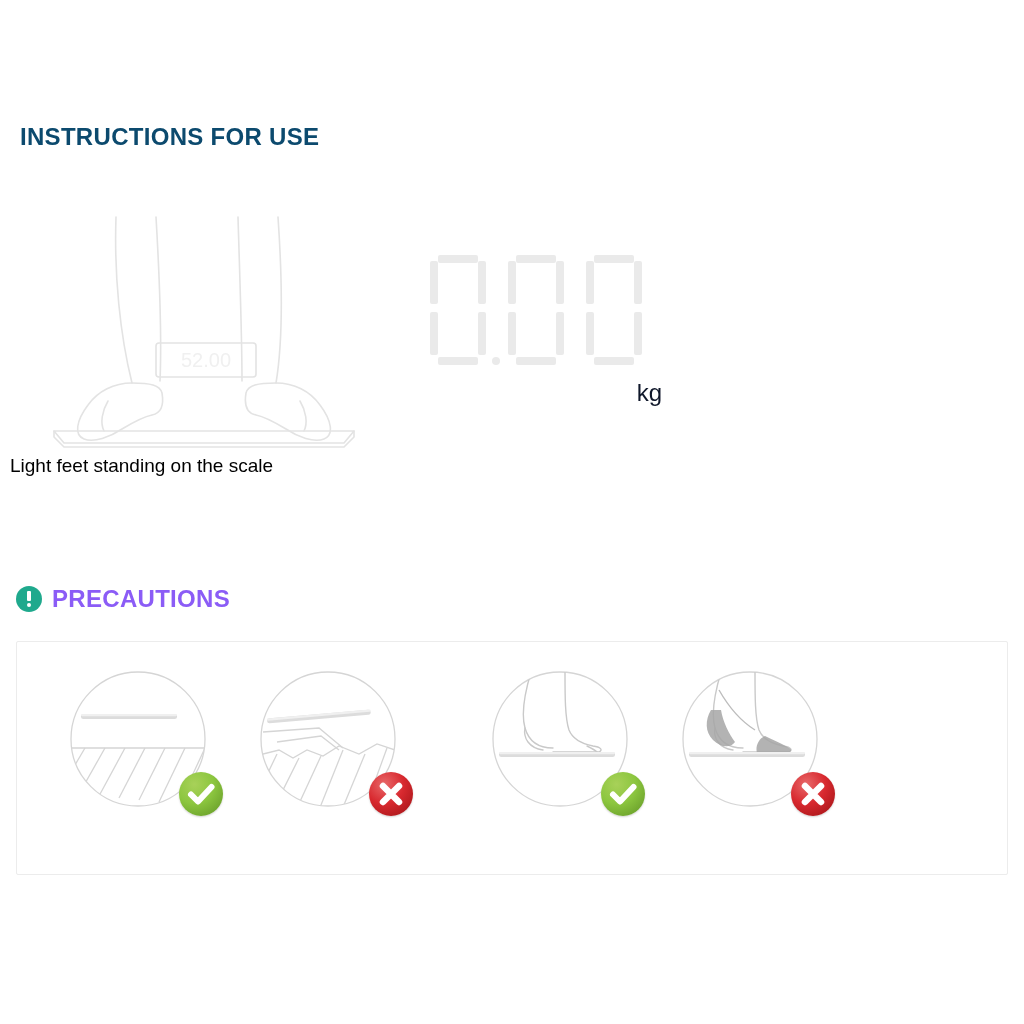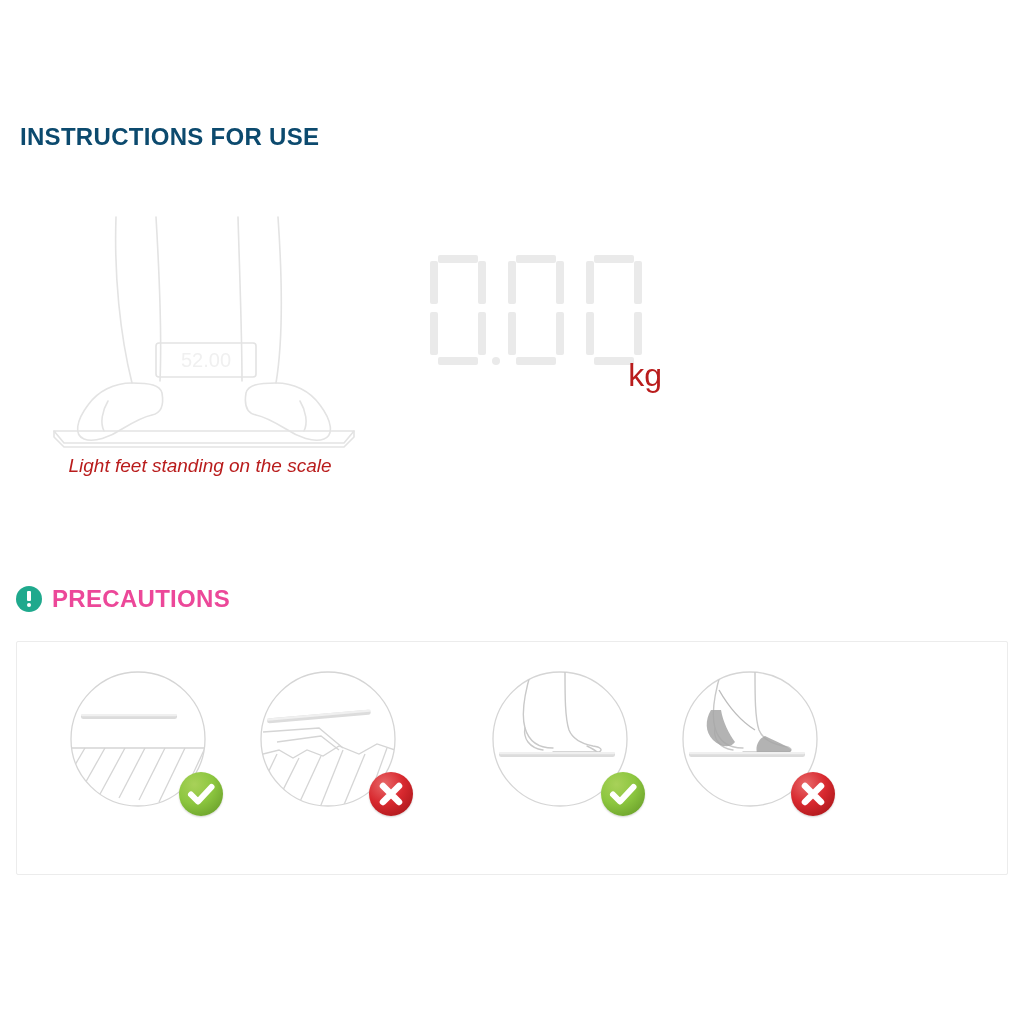--- a/index.html
+++ b/index.html
@@ -49,25 +49,24 @@
     left: 0;
     top: 0;
     width: 380px;
     height: 235px;
   }
   .step-caption {
     position: absolute;
     left: 0;
     top: 240px;
     width: 380px;
-    text-align: center;
+    text-align: left;
     font-size: 19px;
-    color: #b91c1c;
+    color: #000000;
     white-space: nowrap;
-    font-style: italic;
   }
 
   
   .lcd {
     position: absolute;
     left: 60px;
     top: 40px;
     width: 250px;
     height: 150px;
   }
@@ -95,23 +94,23 @@
     position: absolute;
     width: 8px;
     height: 8px;
     border-radius: 50%;
     background: #eaeaea;
     bottom: 0;
   }
   .lcd-unit {
     position: absolute;
     right: 18px;
-    top: 102px;
-    font-size: 32px;
-    color: #b91c1c;
+    top: 124px;
+    font-size: 24px;
+    color: #0f172a;
     font-family: "Liberation Sans", sans-serif;
   }
 
   
   .precautions-head {
     position: absolute;
     left: 16px;
     top: 585px;
     display: flex;
     align-items: center;
@@ -142,21 +141,21 @@
     top: 17px;
     width: 4px;
     height: 4px;
     background: #ffffff;
     border-radius: 50%;
   }
   .precautions-title {
     font-size: 24px;
     font-weight: bold;
     letter-spacing: 0.3px;
-    color: #ec4899;
+    color: #8b5cf6;
     white-space: nowrap;
   }
 
   
   .precautions-panel {
     position: absolute;
     left: 16px;
     top: 641px;
     width: 992px;
     height: 234px;

